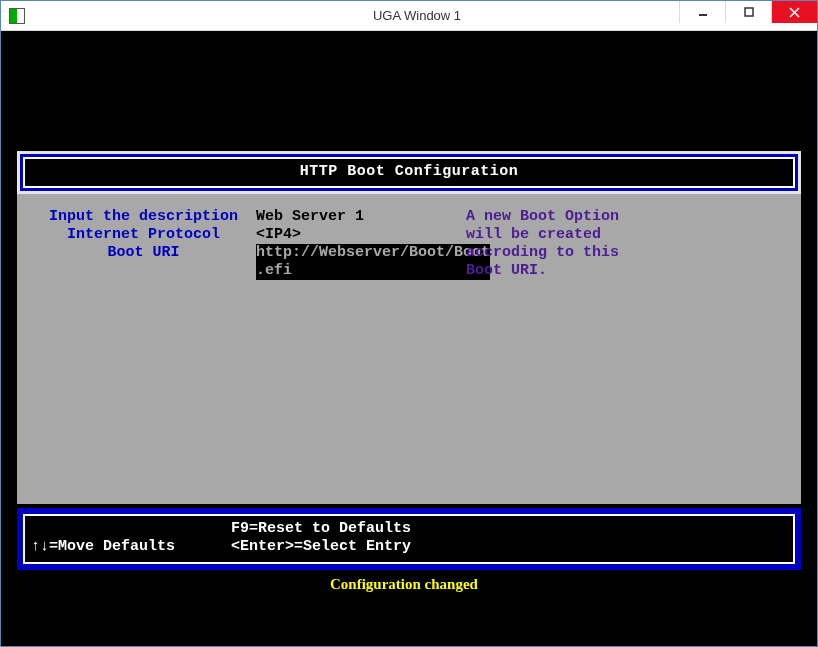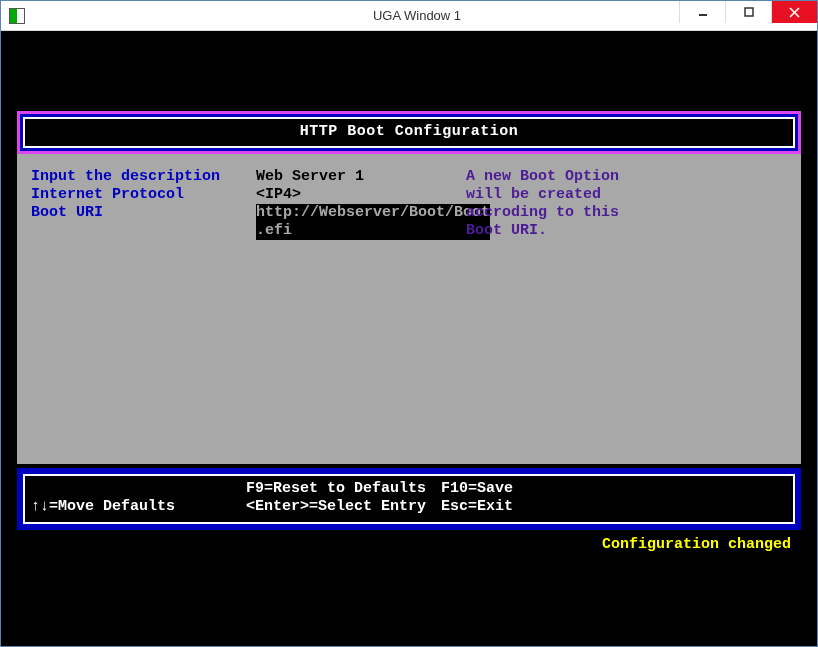--- a/index.html
+++ b/index.html
@@ -73,44 +73,45 @@
     padding: 0;
   }
   .bios {
     position: absolute;
     left: 16px; right: 16px; top: 80px;
     font-family: "Courier New", monospace;
     font-size: 15px;
     font-weight: bold;
   }
   .panel {
-    border: 3px solid #d946ef;
+    border: 3px solid #e5e5e5;
     background: #0000c0;
     padding: 3px;
+    margin-top: 40px;
   }
   .panel-inner {
     border: 2px solid #fff;
     background: #000;
     color: #fff;
     text-align: center;
     padding: 4px 0 6px 0;
     letter-spacing: 0.5px;
   }
   .body-area {
     background: #a8a8a8;
     color: #0000c0;
     padding: 14px 10px 14px 14px;
     min-height: 310px;
     display: flex;
   }
   .col {
     white-space: pre;
     line-height: 18px;
   }
-  .col.labels { width: 225px; }
+  .col.labels { width: 225px; text-align: center; }
   .col.values { width: 210px; color: #000; }
   .col.help   { flex: 1; color: #4c1d95; }
   .boot-uri-value {
     background: #000;
     color: #a8a8a8;
     display: inline-block;
   }
   .footer-panel {
     border: 3px solid #0000c0;
     background: #0000c0;
@@ -120,26 +121,26 @@
   .footer-inner {
     border: 2px solid #fff;
     background: #000;
     color: #fff;
     padding: 4px 6px 6px 6px;
     text-align: left;
     display: flex;
     line-height: 18px;
   }
   .fcol1 { width: 200px; white-space: pre; }
-  .fcol2 { width: 210px; white-space: pre; text-align: center; }
+  .fcol2 { width: 210px; white-space: pre; }
   .fcol3 { white-space: pre; }
   .status-line {
-    text-align: right;
+    text-align: center;
     color: #ffff00;
-    font-family: Liberation Mono, monospace;
+    font-family: Liberation Serif, serif;
     font-size: 15px;
     font-weight: bold;
     padding: 6px 10px 0 0;
   }
 </style>
 </head>
 <body>
 
 <div class="window">
   <div class="titlebar">
@@ -185,22 +186,20 @@
 <span>accroding to this</span>
 <span>Boot URI.</span></div>
       </div>
 
       <div class="footer-panel">
         <div class="footer-inner">
           <div class="fcol1"><span></span>
 <span>↑↓=Move Defaults</span></div>
           <div class="fcol2"><span>F9=Reset to Defaults</span>
 <span>&lt;Enter&gt;=Select Entry</span></div>
-          <div class="fcol3"><span>F10=Save</span>
-<span>Esc=Exit</span></div>
         </div>
       </div>
 
       <div class="status-line">Configuration changed</div>
 
     </div>
   </div>
 </div>
 
 </body></html>

